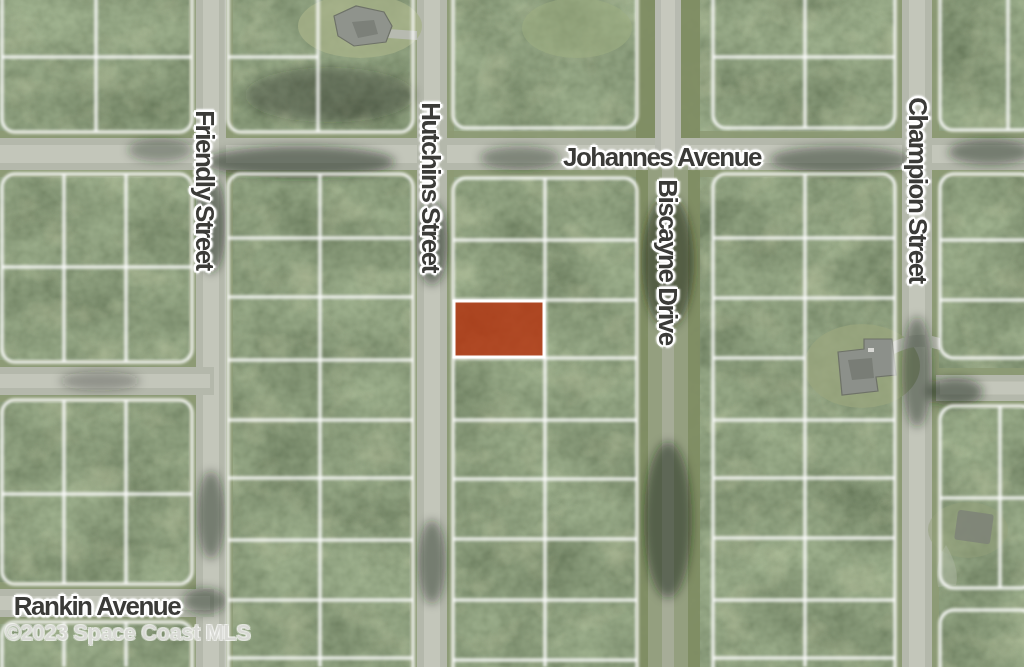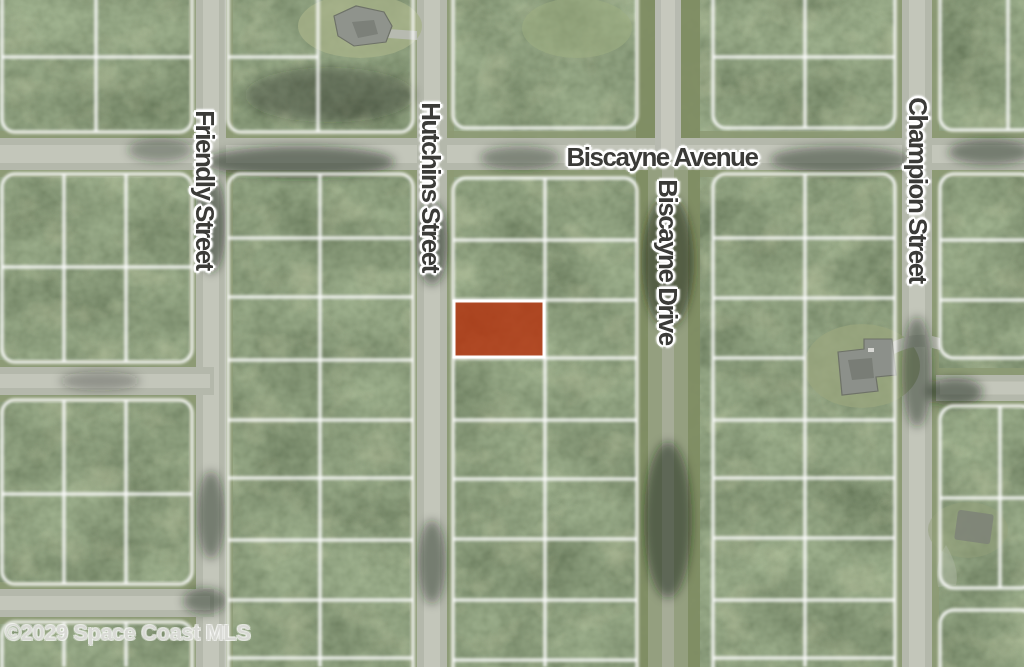--- a/index.html
+++ b/index.html
@@ -159,20 +159,21 @@
       <rect x="940" y="174" width="95" height="184" rx="14"></rect>
       <path d="M940,240 H1035 M940,300 H1035"></path>
       <rect x="940" y="406" width="95" height="182" rx="14"></rect>
       <path d="M1000,406 V588 M940,498 H1035"></path>
       <rect x="940" y="610" width="95" height="80" rx="14"></rect>
     </g>
 
     <rect fill-opacity="0.82" stroke-width="3" x="454" y="301" width="90" height="56" fill="#b5330f" stroke="#ffffff"></rect>
   </svg>
 
-  <div class="lbl h" style="left:662px;top:157px">Biscayne Avenue</div>
+  <div class="lbl h" style="left:662px;top:157px">Johannes Avenue</div>
   <div class="lbl v" style="left:204px;top:190px">Friendly Street</div>
   <div class="lbl v" style="left:430px;top:187px">Hutchins Street</div>
   <div class="lbl v" style="left:667px;top:262px">Biscayne Drive</div>
   <div class="lbl v" style="left:917px;top:190px">Champion Street</div>
+  <div class="lbl h" style="left:97px;top:606px">Rankin Avenue</div>
 
-  <div class="watermark">©2029 Space Coast MLS</div>
+  <div class="watermark">©2023 Space Coast MLS</div>
 </div>
 
 </body></html>

